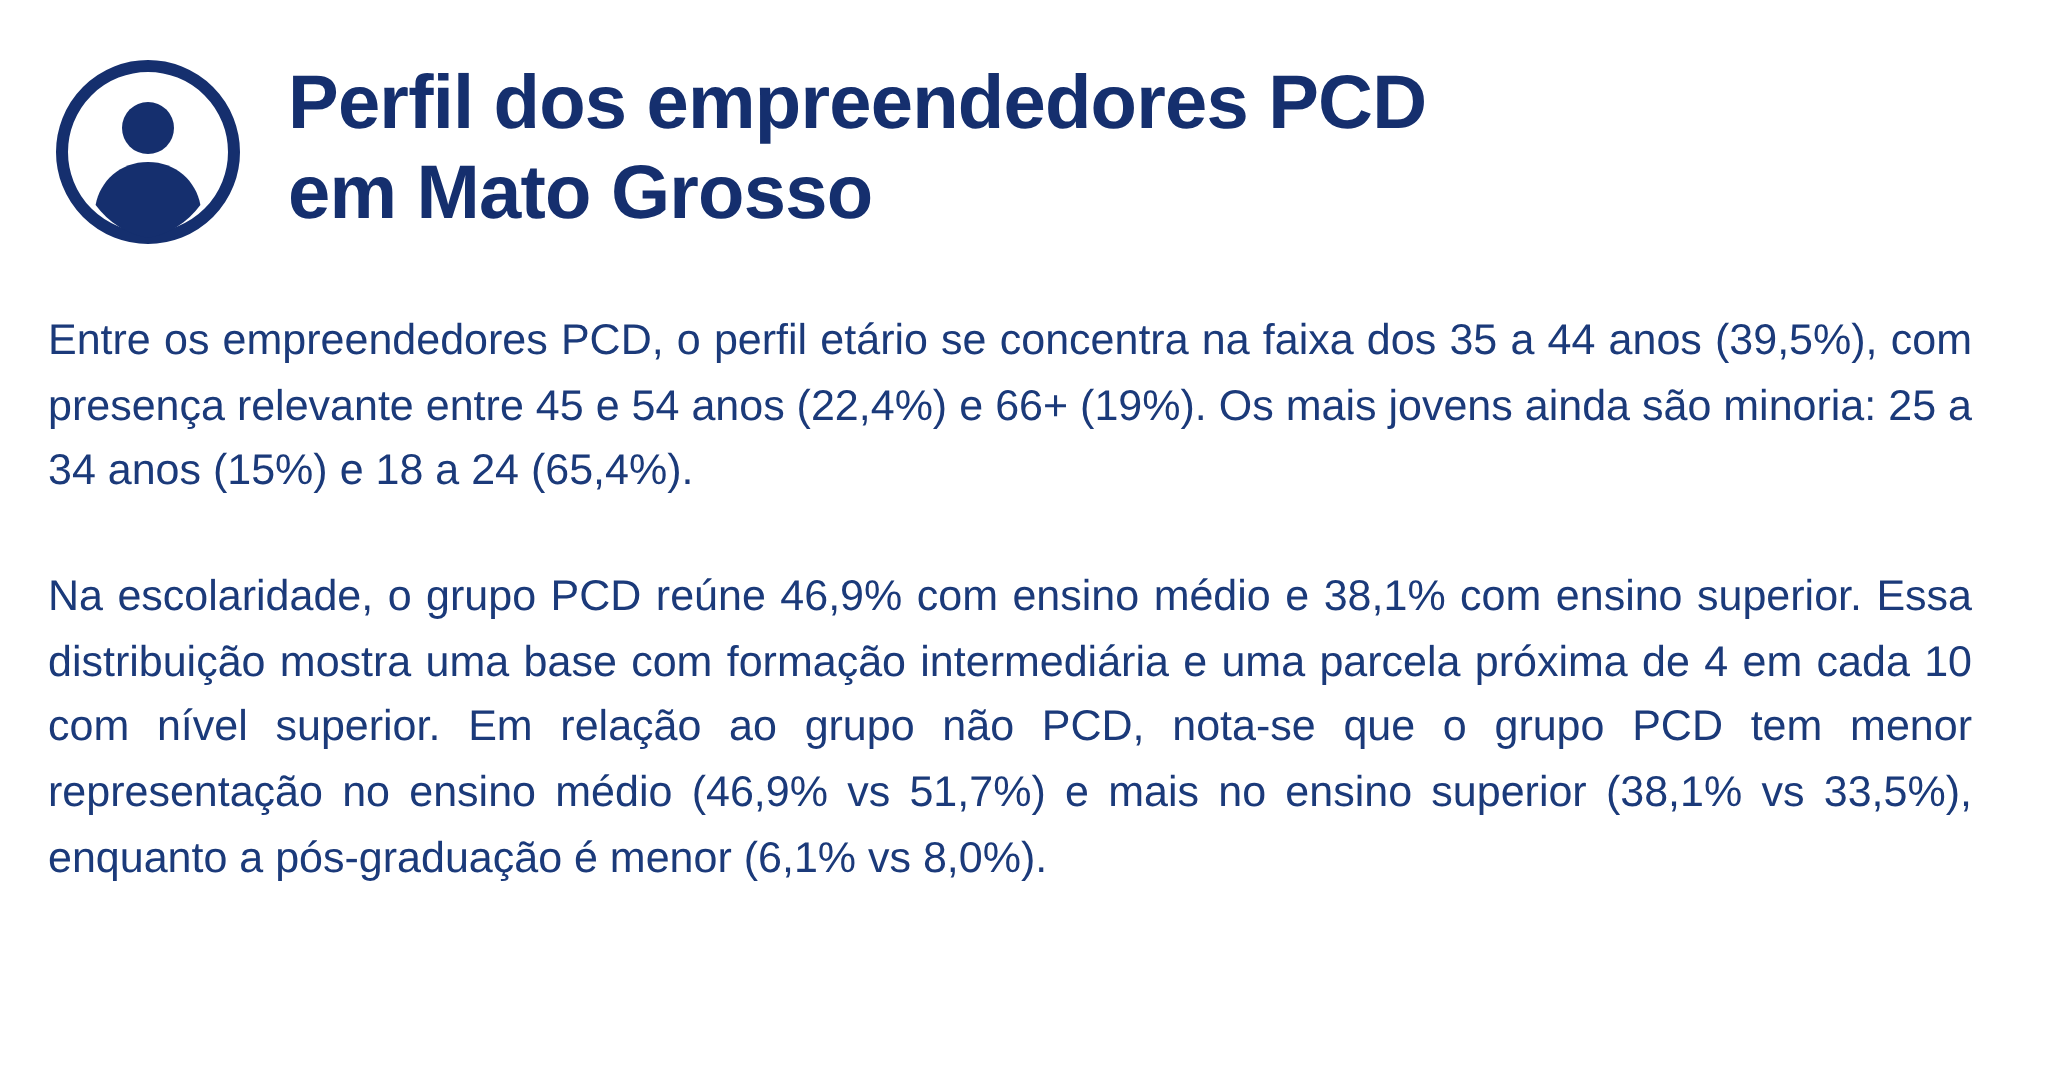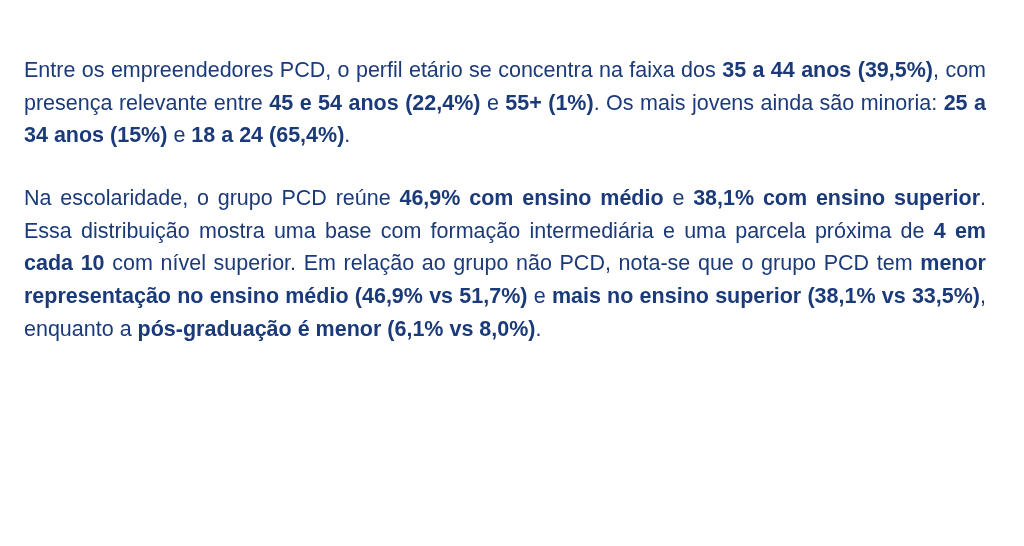--- a/index.html
+++ b/index.html
@@ -59,27 +59,40 @@
     color: #1b3a7a;
     margin: 0 0 30px 0;
     text-align: justify;
     text-justify: inter-word;
     font-weight: 400;
   }
   .paragraph:last-child {
     margin-bottom: 12px;
   }
   .paragraph b {
-    font-weight: 700;
+    font-weight: 400;
   }
 </style>
 </head>
 <body>
 
 <div class="page">
 
+  <div class="header">
+    <div class="avatar-icon">
+      <svg viewBox="0 0 96 96" width="96" height="96" aria-hidden="true">
+        <circle cx="48" cy="48" r="43" fill="none" stroke="#152f6e" stroke-width="6"></circle>
+        <circle cx="48" cy="36" r="13" fill="#152f6e"></circle>
+        <path d="M48 53c-14 0-24 9.5-26.2 21.5A43 43 0 0 0 48 91a43 43 0 0 0 26.2-16.5C72 62.5 62 53 48 53z" fill="#152f6e"></path>
+      </svg>
+    </div>
+    <div class="title-block">
+      <h1 class="page-title">Perfil dos empreendedores PCD
+em Mato Grosso</h1>
+    </div>
+  </div>
 
   <div class="body-copy">
-    <p class="paragraph">Entre os empreendedores PCD, o perfil etário se concentra na faixa dos <b>35 a 44 anos (39,5%)</b>, com presença relevante entre <b>45 e 54 anos (22,4%)</b> e <b>55+ (1%)</b>. Os mais jovens ainda são minoria: <b>25 a 34 anos (15%)</b> e <b>18 a 24 (65,4%)</b>.</p>
+    <p class="paragraph">Entre os empreendedores PCD, o perfil etário se concentra na faixa dos <b>35 a 44 anos (39,5%)</b>, com presença relevante entre <b>45 e 54 anos (22,4%)</b> e <b>66+ (19%)</b>. Os mais jovens ainda são minoria: <b>25 a 34 anos (15%)</b> e <b>18 a 24 (65,4%)</b>.</p>
     <p class="paragraph">Na escolaridade, o grupo PCD reúne <b>46,9% com ensino médio</b> e <b>38,1% com ensino superior</b>. Essa distribuição mostra uma base com formação intermediária e uma parcela próxima de <b>4 em cada 10</b> com nível superior. Em relação ao grupo não PCD, nota-se que o grupo PCD tem <b>menor representação no ensino médio (46,9% vs 51,7%)</b> e <b>mais no ensino superior (38,1% vs 33,5%)</b>, enquanto a <b>pós-graduação é menor (6,1% vs 8,0%)</b>.</p>
   </div>
 
 </div>
 
 </body></html>

